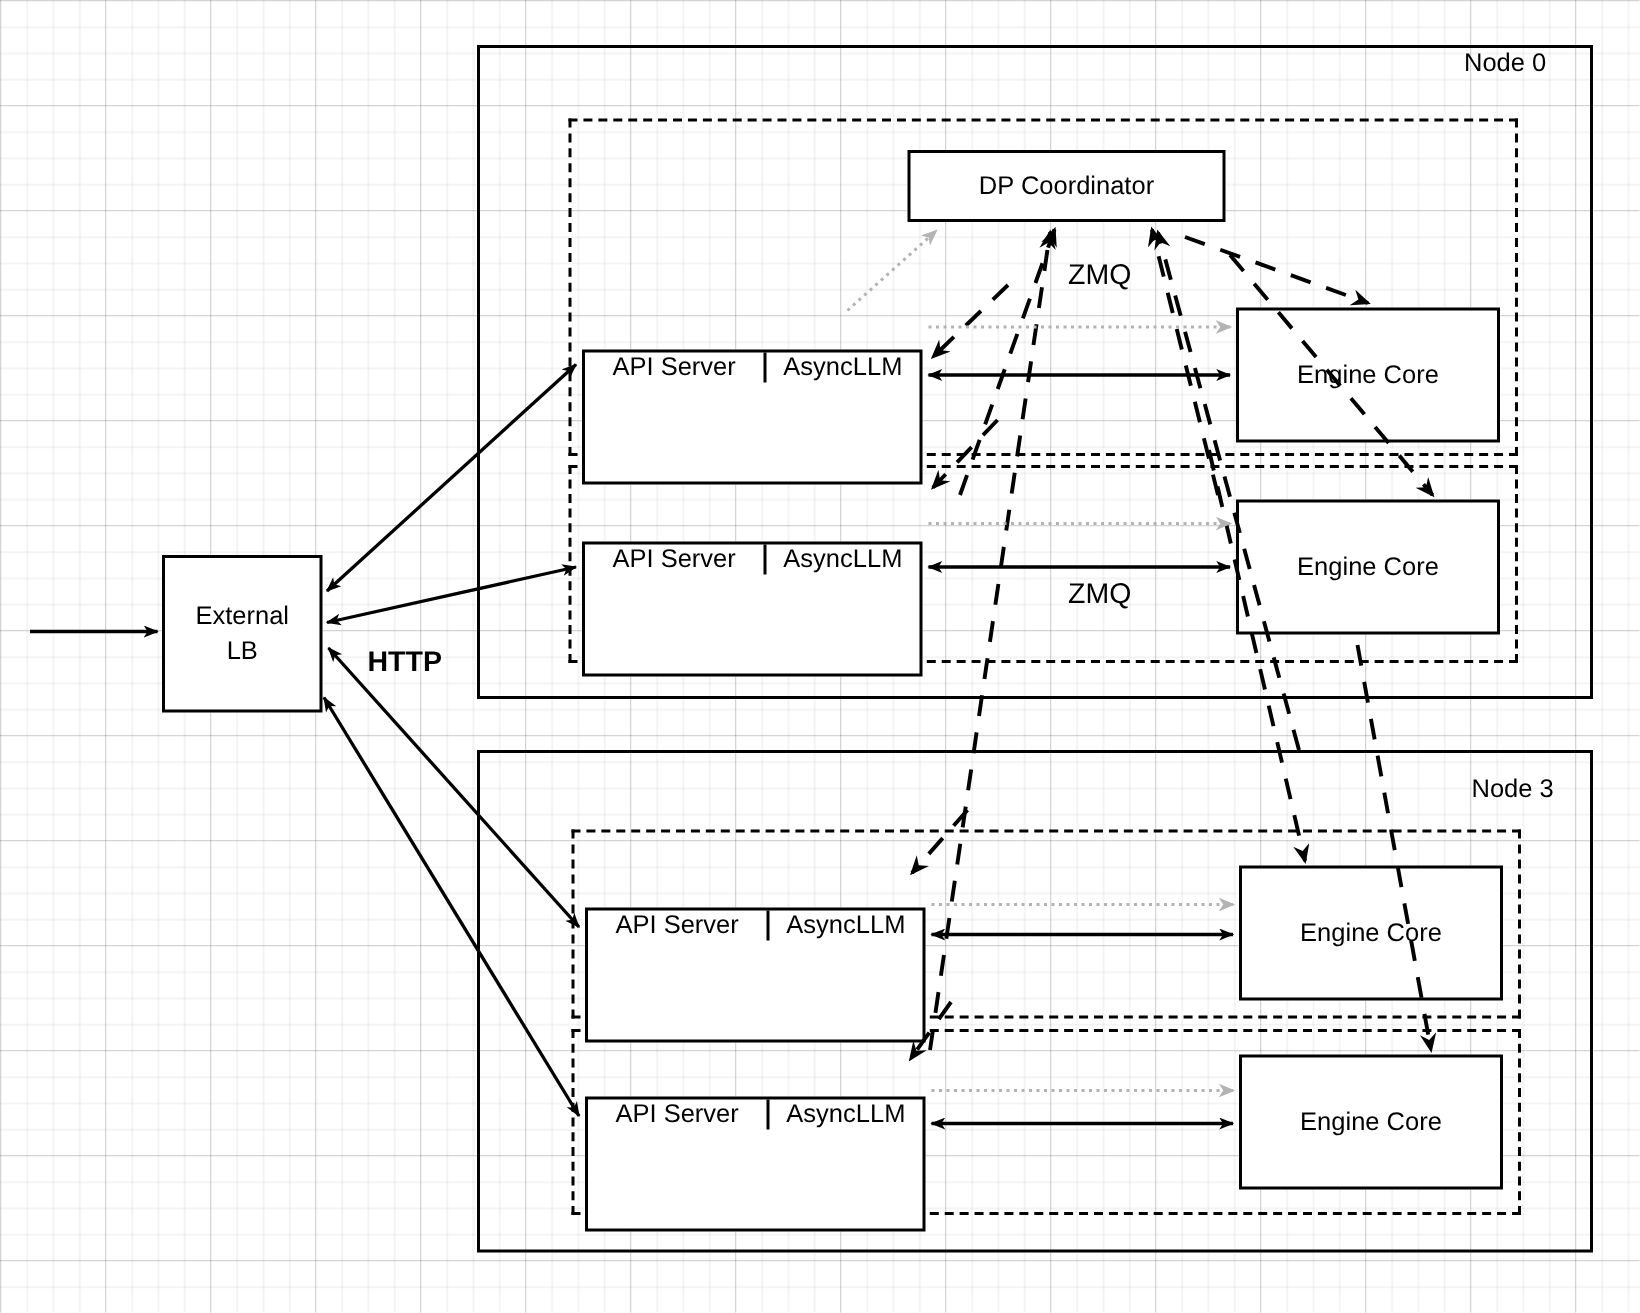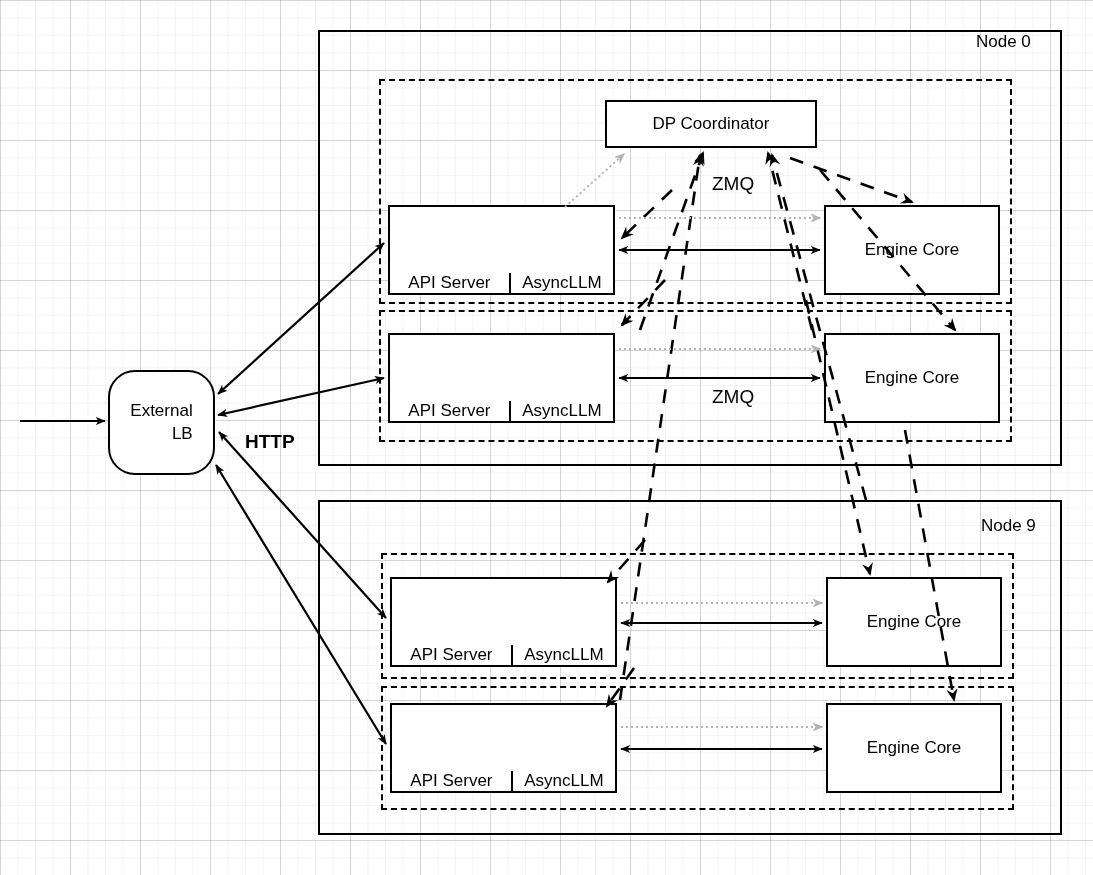--- a/index.html
+++ b/index.html
@@ -48,21 +48,22 @@
     border:2px dashed #000;
     background:transparent;
     box-sizing:border-box;
   }
   .unit{
     position:absolute;
     border:2px solid #000;
     background:#ffffff;
     box-sizing:border-box;
     display:flex;
-    align-items:flex-end;
+    align-items:flex-start;
+    margin-top:28px;
   }
   .unit .cell{
     display:flex;
     align-items:center;
     justify-content:center;
     font-size:17px;
     color:#000;
     box-sizing:border-box;
     white-space:nowrap;
   }
@@ -70,21 +71,21 @@
     border-right:2px solid #000;
   }
   .plain-box{
     position:absolute;
     border:2px solid #000;
     background:#ffffff;
     box-sizing:border-box;
     display:flex;
     align-items:center;
     justify-content:center;
-    text-align:right;
+    text-align:center;
     font-size:17px;
     color:#000;
     line-height:1.35;
   }
   .edge-label{
     position:absolute;
     font-size:19px;
     color:#000;
     background:transparent;
     white-space:nowrap;
@@ -92,29 +93,29 @@
 </style>
 </head>
 <body>
 
 <div id="canvas">
 
   <div class="node-box" style="left:318px;top:30px;width:744px;height:436px;"></div>
   <div class="node-label" style="left:976px;top:32px;">Node 0</div>
 
   <div class="node-box" style="left:318px;top:500px;width:744px;height:335px;"></div>
-  <div class="node-label" style="left:981px;top:516px;">Node 9</div>
+  <div class="node-label" style="left:981px;top:516px;">Node 3</div>
 
   <div class="group-box" style="left:379px;top:79px;width:633px;height:225px;"></div>
   <div class="group-box" style="left:379px;top:310px;width:633px;height:132px;"></div>
 
   <div class="group-box" style="left:381px;top:553px;width:633px;height:126px;"></div>
   <div class="group-box" style="left:381px;top:686px;width:633px;height:124px;"></div>
 
-  <div class="plain-box" style="left:108px;top:370px;width:107px;height:105px;border-radius:27px;">
+  <div class="plain-box" style="left:108px;top:370px;width:107px;height:105px;">
     <span style="display:block;">
       <span>External</span><br>
       <span>LB</span>
     </span>
   </div>
   <div class="edge-label" style="left:245px;top:431px;font-weight:bold;">HTTP</div>
 
   <div class="plain-box" style="left:605px;top:100px;width:212px;height:48px;">
     <span>DP Coordinator</span>
   </div>

